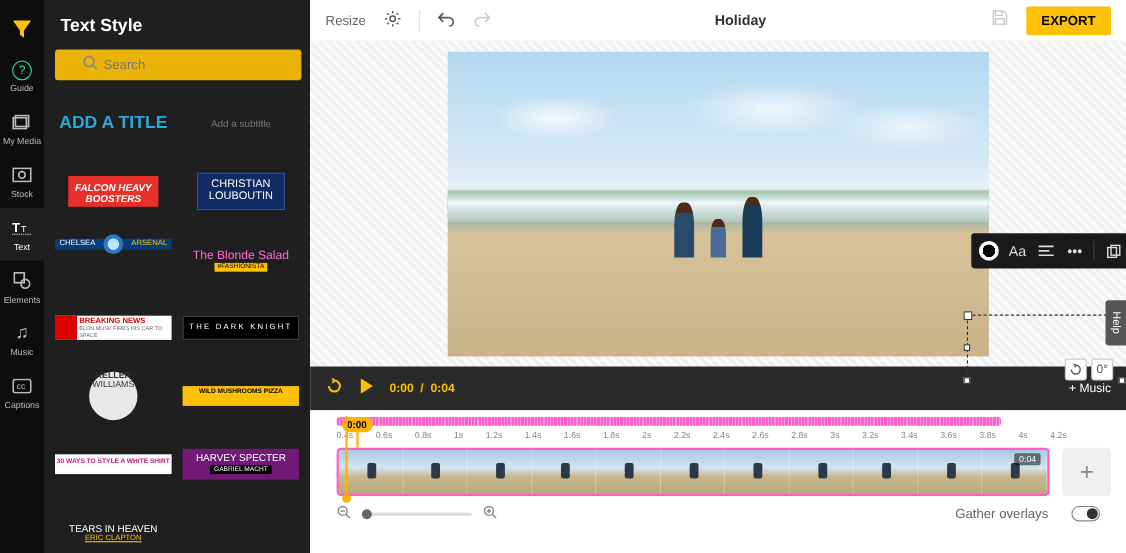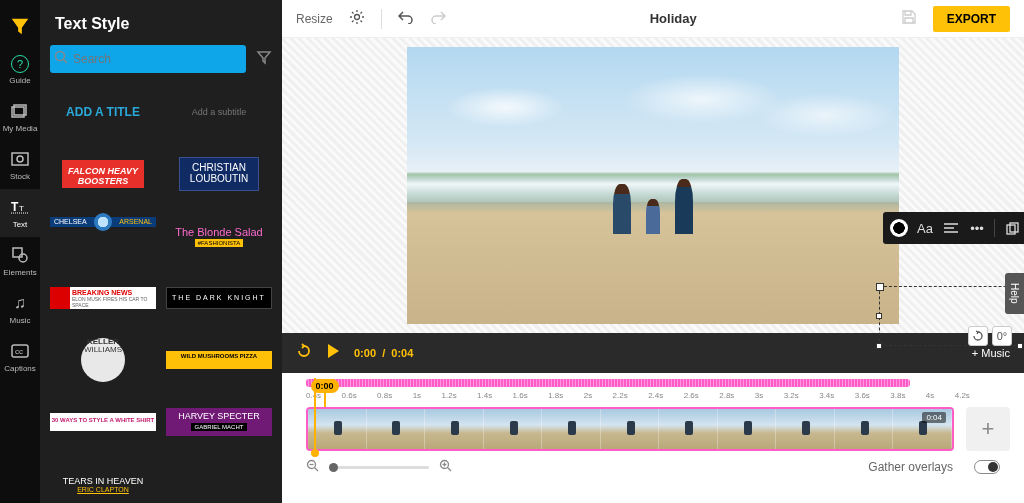--- a/index.html
+++ b/index.html
@@ -7,27 +7,27 @@
 .left-rail{width:40px;background:#0d0d0d;display:flex;flex-direction:column;align-items:center;padding-top:5px}
 .left-rail .logo{width:22px;height:22px;margin:10px 0;color:#ffc107}
 .rail-item{display:flex;flex-direction:column;align-items:center;padding:8px 0;width:100%;cursor:pointer;color:#bbb}
 .rail-item.sel{background:#1f1f1f;color:#fff}
 .rail-item .ic{width:20px;height:20px;display:flex;align-items:center;justify-content:center;font-size:16px}
 .rail-item .guide-ic{border:1.5px solid #26e0a8;border-radius:50%;width:18px;height:18px;display:flex;align-items:center;justify-content:center;color:#26e0a8;font-size:11px}
 .rail-item .lbl{font-size:8px;margin-top:3px}
 .panel{width:242px;background:#1f1f1f;display:flex;flex-direction:column;padding:10px 10px 0}
 .panel-title{color:#fff;font-size:16px;font-weight:700;margin:5px 0 12px 5px}
 .search-row{display:flex;align-items:center;gap:10px;margin-bottom:14px}
-.search-box{flex:1;background:#0ea5e9;border-radius:3px;display:flex;align-items:center;padding:4px 4px;height:28px}
+.search-box{flex:1;background:#eab308;border-radius:3px;display:flex;align-items:center;padding:4px 25px;height:28px}
 .search-box input{border:none;outline:none;flex:1;font-size:12px;background:transparent}
 .search-box .mag{color:#888;margin-right:5px}
 .filter-ic{color:#888;font-size:16px}
 .styles-grid{display:grid;grid-template-columns:1fr 1fr;gap:12px 10px;overflow:hidden}
 .style-card{height:50px;display:flex;align-items:center;justify-content:center;font-size:9px;text-align:center;cursor:pointer;border-radius:2px;color:#fff}
-.s-addtitle{color:#2aa8d8;font-weight:700;font-size:12px}
+.s-addtitle{color:#2aa8d8;font-weight:700;font-size:16px}
 .s-addsub{color:#777;font-size:9px}
 .s-tt{color:#e8c77a;font-family:Georgia,serif;font-size:9px;line-height:1.1}
 .s-falcon{background:#e8302a;color:#fff;font-style:italic;font-weight:700;padding:6px;height:28px}
 .s-cl{background:#102a63;border:1px solid #3a5090;font-family:Georgia,serif;font-size:10px;height:34px}
 .s-ca{height:22px;position:relative}
 .s-ca .bar{position:absolute;height:10px;background:#0b3c7a;width:100%;top:6px}
 .s-ca .cir{position:absolute;width:18px;height:18px;border-radius:50%;background:radial-gradient(circle,#bde3ff 40%,#2d7ac0 42%);left:50%;top:2px;transform:translateX(-50%)}
 .s-ca .t{position:absolute;font-size:7px;top:7px}
 .s-bs{color:#ff6bcf;font-family:cursive;font-size:11px}
 .s-bs .tag{display:block;background:#ffc107;color:#000;font-size:6px;padding:1px 3px;width:fit-content;margin:1px auto 0}

